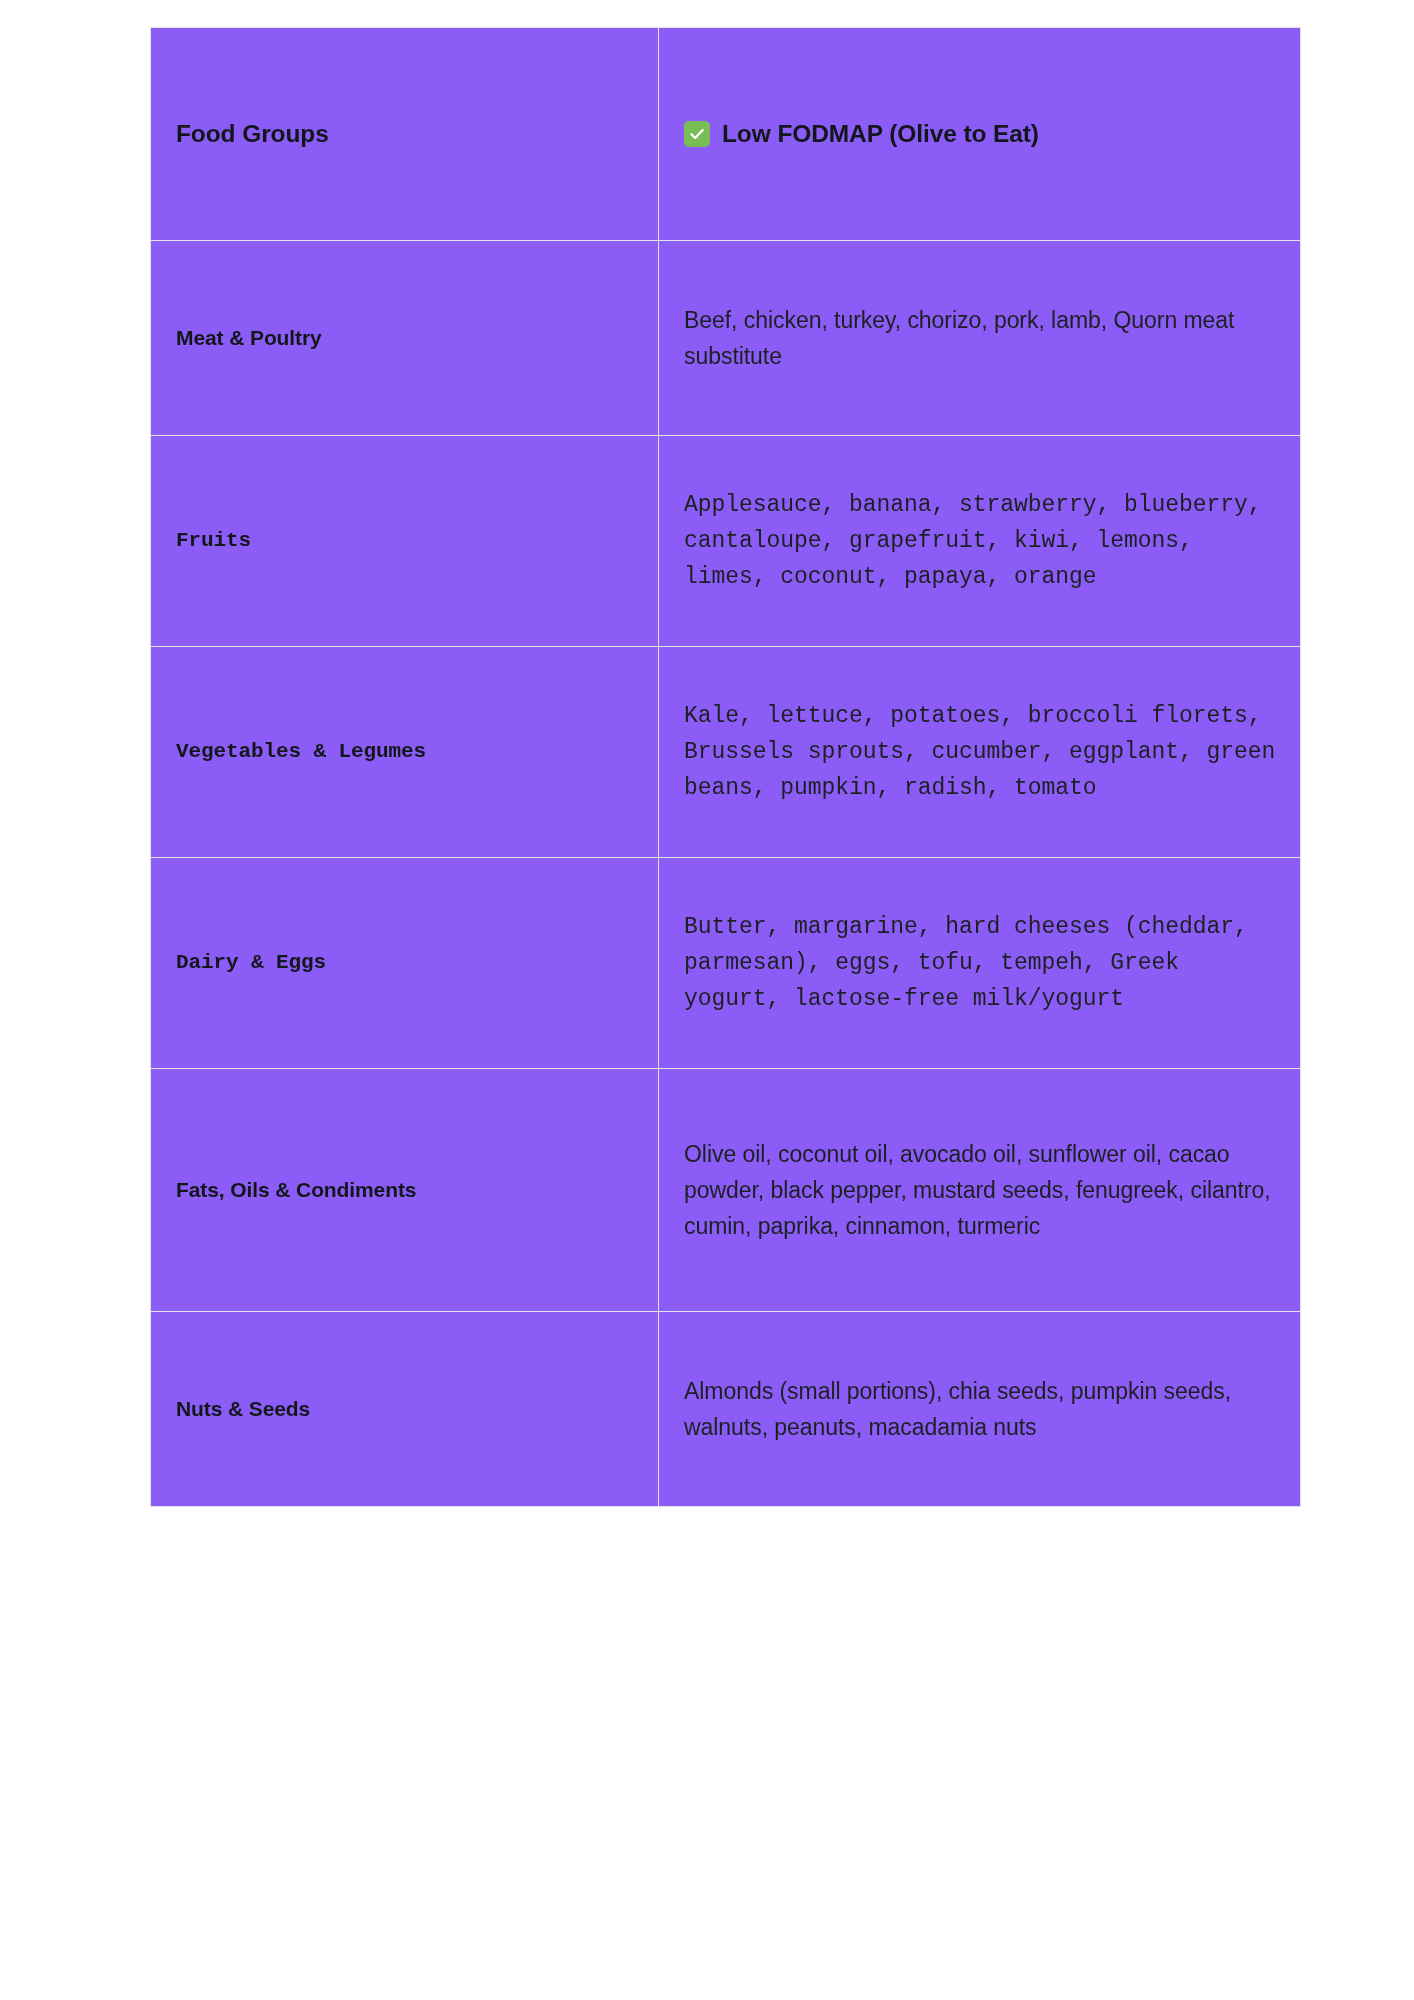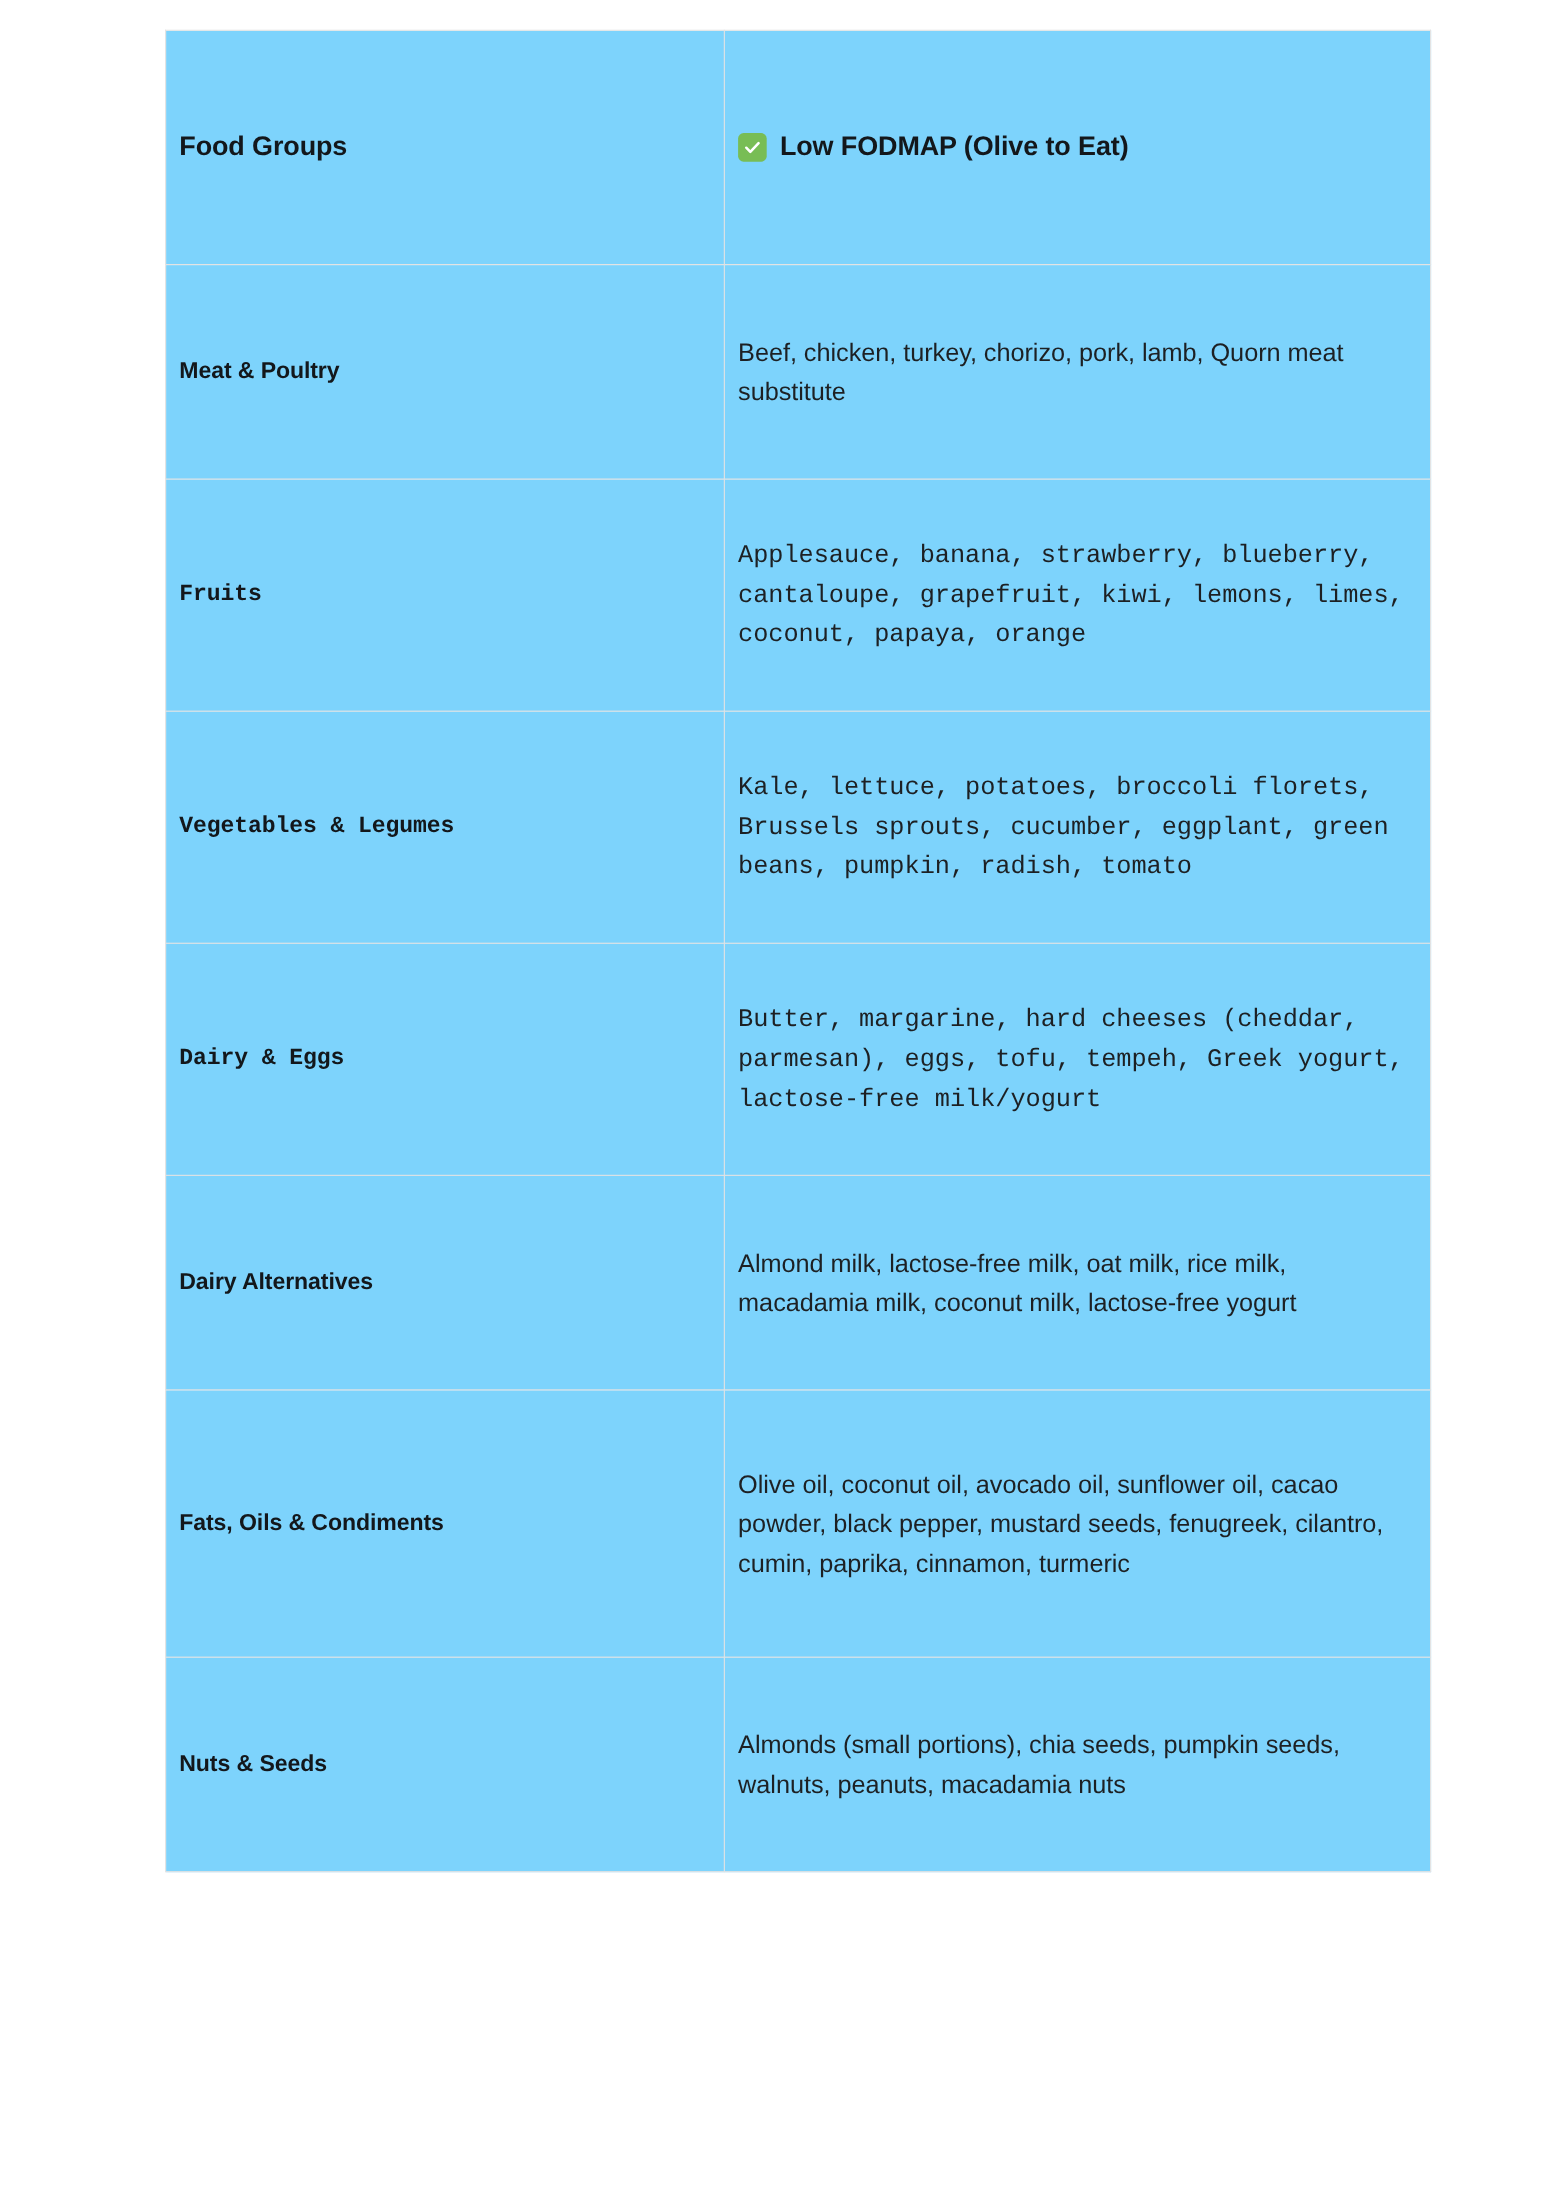--- a/index.html
+++ b/index.html
@@ -36,22 +36,22 @@
     background: #ffffff;
   }
 
   table.fodmap-table col.col-group { width: 508px; }
   table.fodmap-table col.col-safe   { width: 642px; }
 
   table.fodmap-table th,
   table.fodmap-table td {
     border: 1px solid #e3e3e3;
     vertical-align: middle;
-    background: #7dd3fc;
-    padding: 26px 22px 26px 12px;
+    background: #8b5cf6;
+    padding: 26px 22px 26px 25px;
   }
 
   
   .header-row th {
     height: 160px;
     padding-top: 0;
     padding-bottom: 0;
   }
   .th-inner {
     display: flex;
@@ -147,24 +147,20 @@
         <tr class="h-3line">
           <td class="group-cell">Vegetables &amp; Legumes</td>
           <td class="safe-cell">Kale, lettuce, potatoes, broccoli florets, Brussels sprouts, cucumber, eggplant, green beans, pumpkin, radish, tomato</td>
         </tr>
 
         <tr class="h-3line">
           <td class="group-cell">Dairy &amp; Eggs</td>
           <td class="safe-cell">Butter, margarine, hard cheeses (cheddar, parmesan), eggs, tofu, tempeh, Greek yogurt, lactose-free milk/yogurt</td>
         </tr>
 
-        <tr class="h-2line">
-          <td class="group-cell">Dairy Alternatives</td>
-          <td class="safe-cell">Almond milk, lactose-free milk, oat milk, rice milk, macadamia milk, coconut milk, lactose-free yogurt</td>
-        </tr>
 
         <tr class="h-4line">
           <td class="group-cell">Fats, Oils &amp; Condiments</td>
           <td class="safe-cell">Olive oil, coconut oil, avocado oil, sunflower oil, cacao powder, black pepper, mustard seeds, fenugreek, cilantro, cumin, paprika, cinnamon, turmeric</td>
         </tr>
 
         <tr class="h-2line">
           <td class="group-cell">Nuts &amp; Seeds</td>
           <td class="safe-cell">Almonds (small portions), chia seeds, pumpkin seeds, walnuts, peanuts, macadamia nuts</td>
         </tr>

